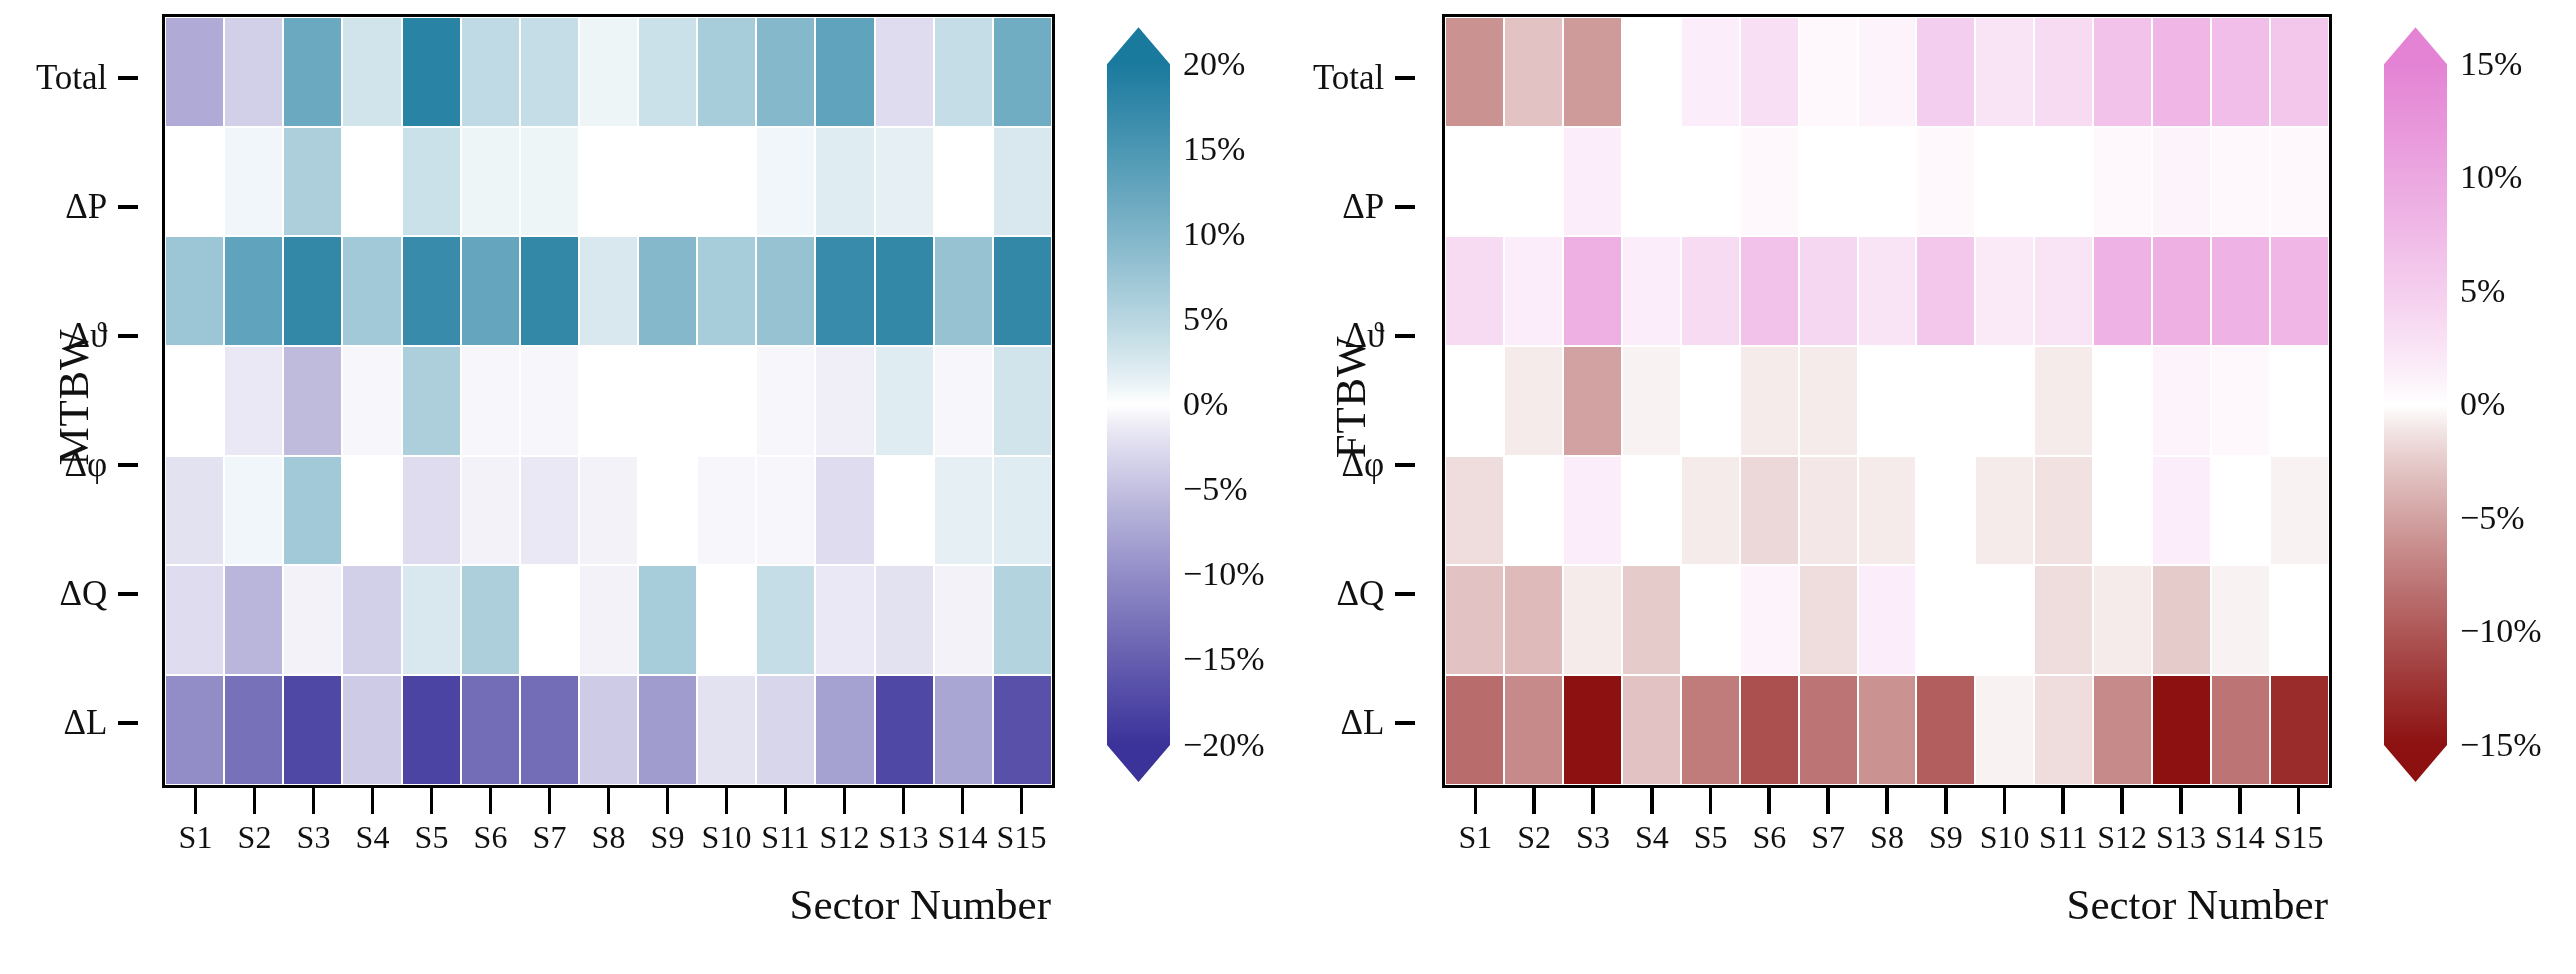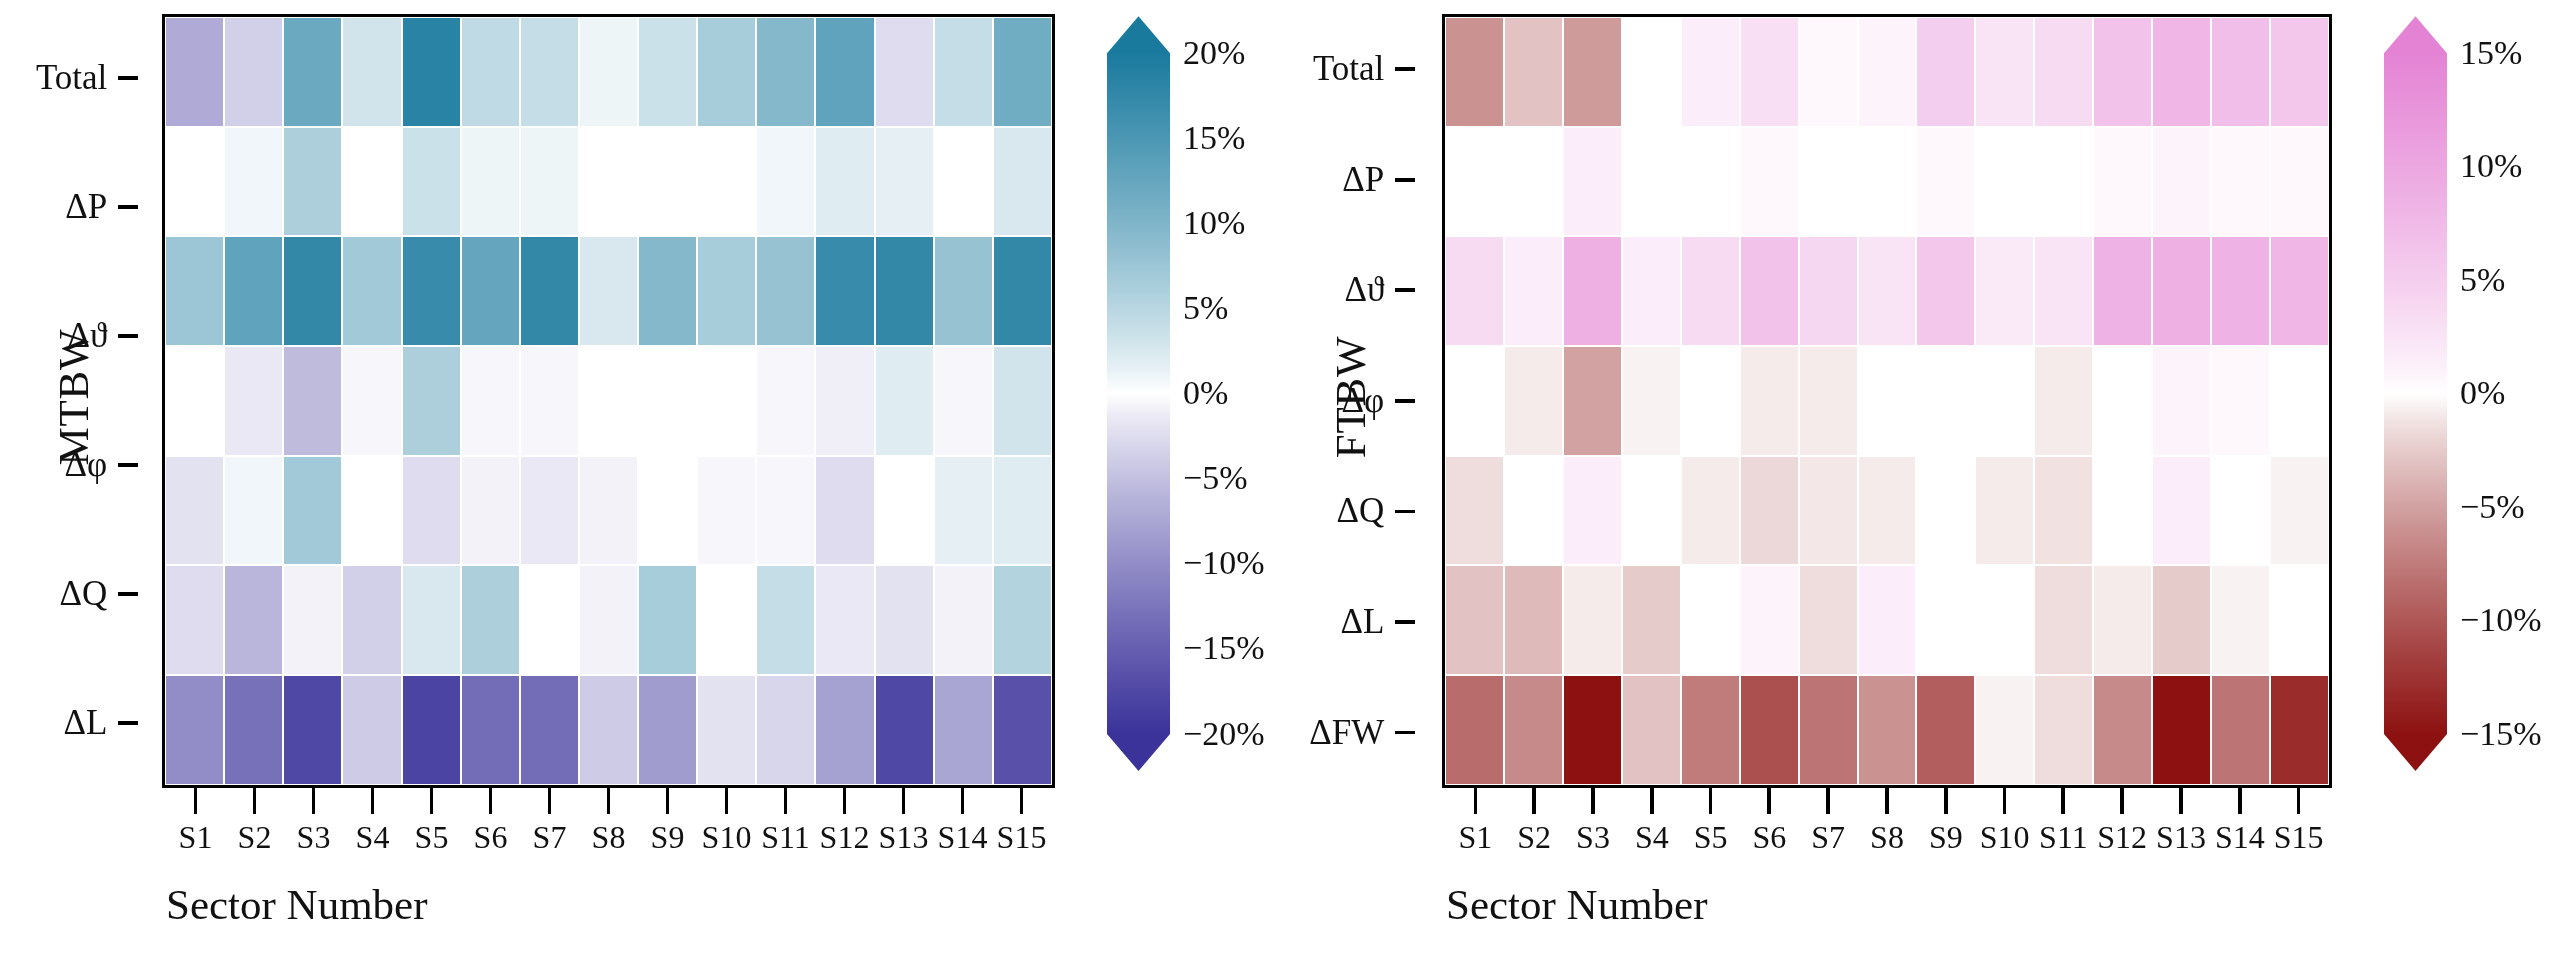--- a/index.html
+++ b/index.html
@@ -108,28 +108,28 @@
     grid-template-columns: repeat(15, 1fr);
   }
   .xlabel {
     text-align: center;
     font-size: 32px;
     color: #111;
     line-height: 44px;
   }
   .xtitle {
     position: absolute;
-    text-align: left;
+    text-align: right;
     font-size: 43px;
     color: #111;
     line-height: 54px;
   }
 
   
-  .cbar-wrap { position: absolute; top: 1px; height: 684px; }
+  .cbar-wrap { position: absolute; top: 12px; height: 684px; }
   .cbar-body {
     position: absolute;
     top: 52px;
     width: 63px;
     height: 681px;
   }
   .cbar-tip {
     position: absolute;
     left: 0; width: 63px; height: 37px;
   }
@@ -375,24 +375,20 @@
           <span class="dash"></span>
         </div>
         <div class="ytick">
           <span>ΔQ</span>
           <span class="dash"></span>
         </div>
         <div class="ytick">
           <span>ΔL</span>
           <span class="dash"></span>
         </div>
-        <div class="ytick">
-          <span>ΔFW</span>
-          <span class="dash"></span>
-        </div>
       </div>
 
     <div class="grid-wrap" id="gridwrap-right" style="left:165px; width:890px;">
       <div class="grid" id="grid-right">
           <div class="cell" style="background: rgb(203, 146, 146);"></div>
           <div class="cell" style="background: rgb(226, 194, 194);"></div>
           <div class="cell" style="background: rgb(206, 154, 154);"></div>
           <div class="cell" style="background: rgb(255, 255, 255);"></div>
           <div class="cell" style="background: rgb(251, 237, 249);"></div>
           <div class="cell" style="background: rgb(248, 223, 244);"></div>

